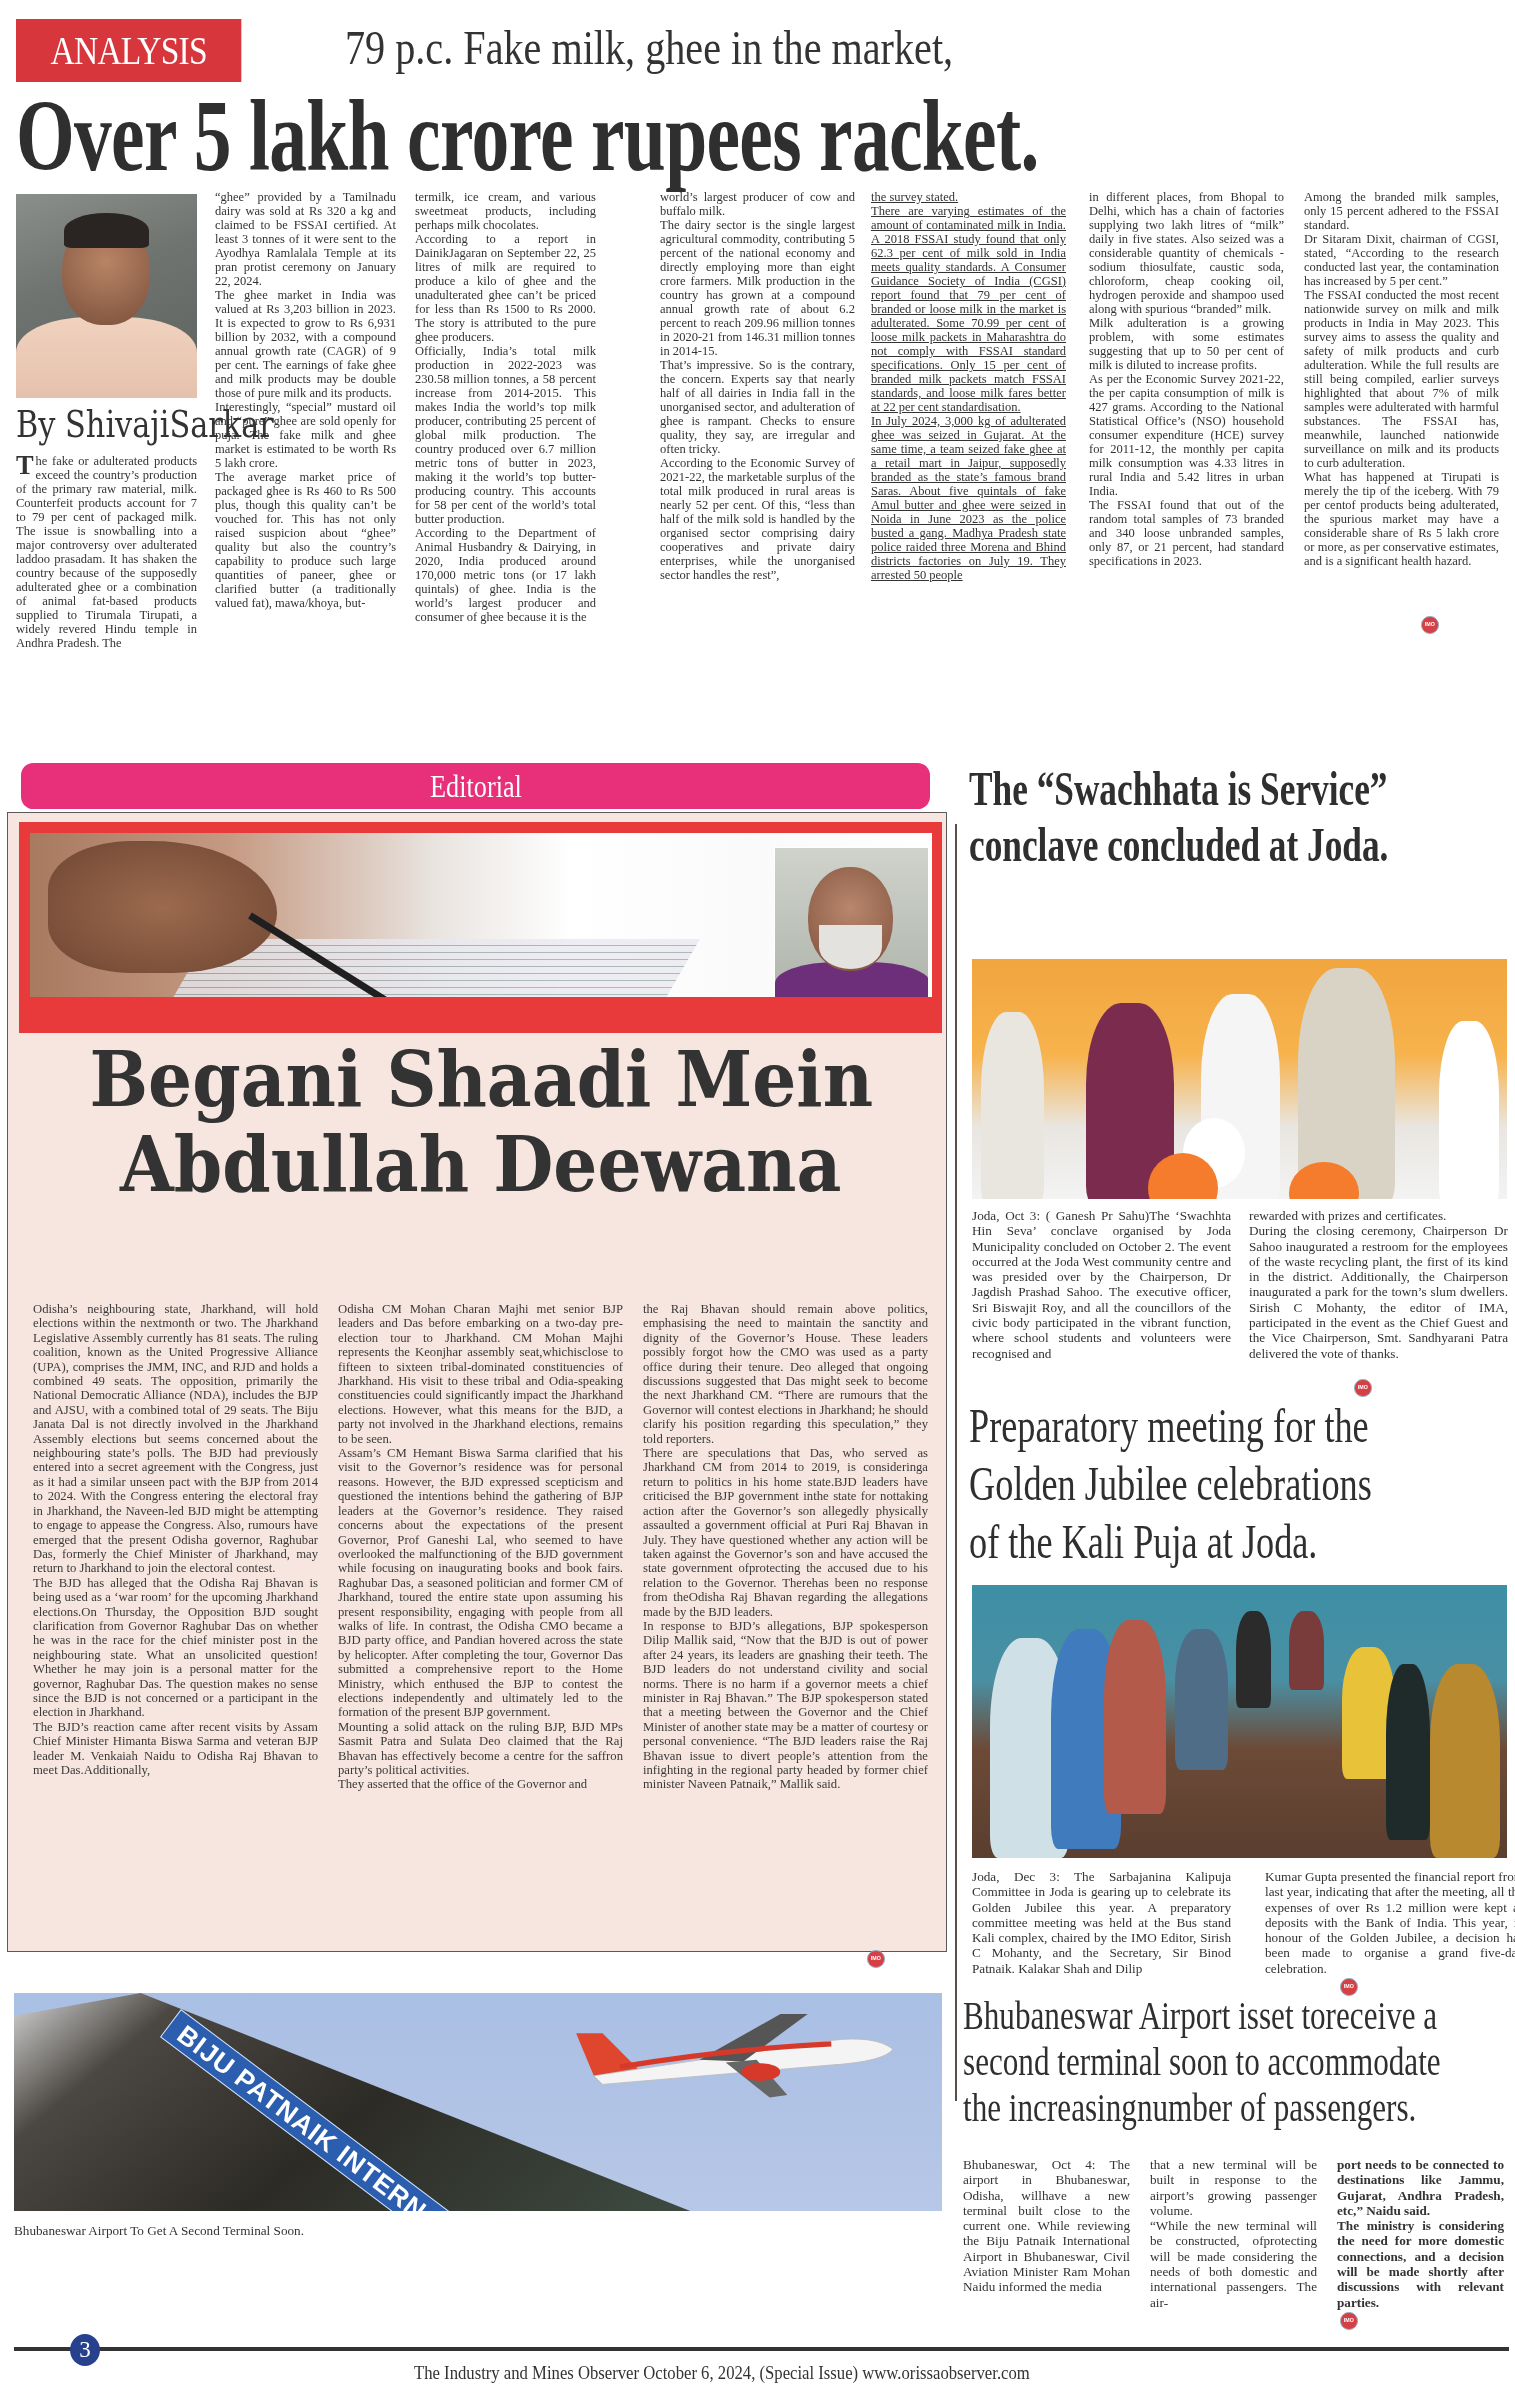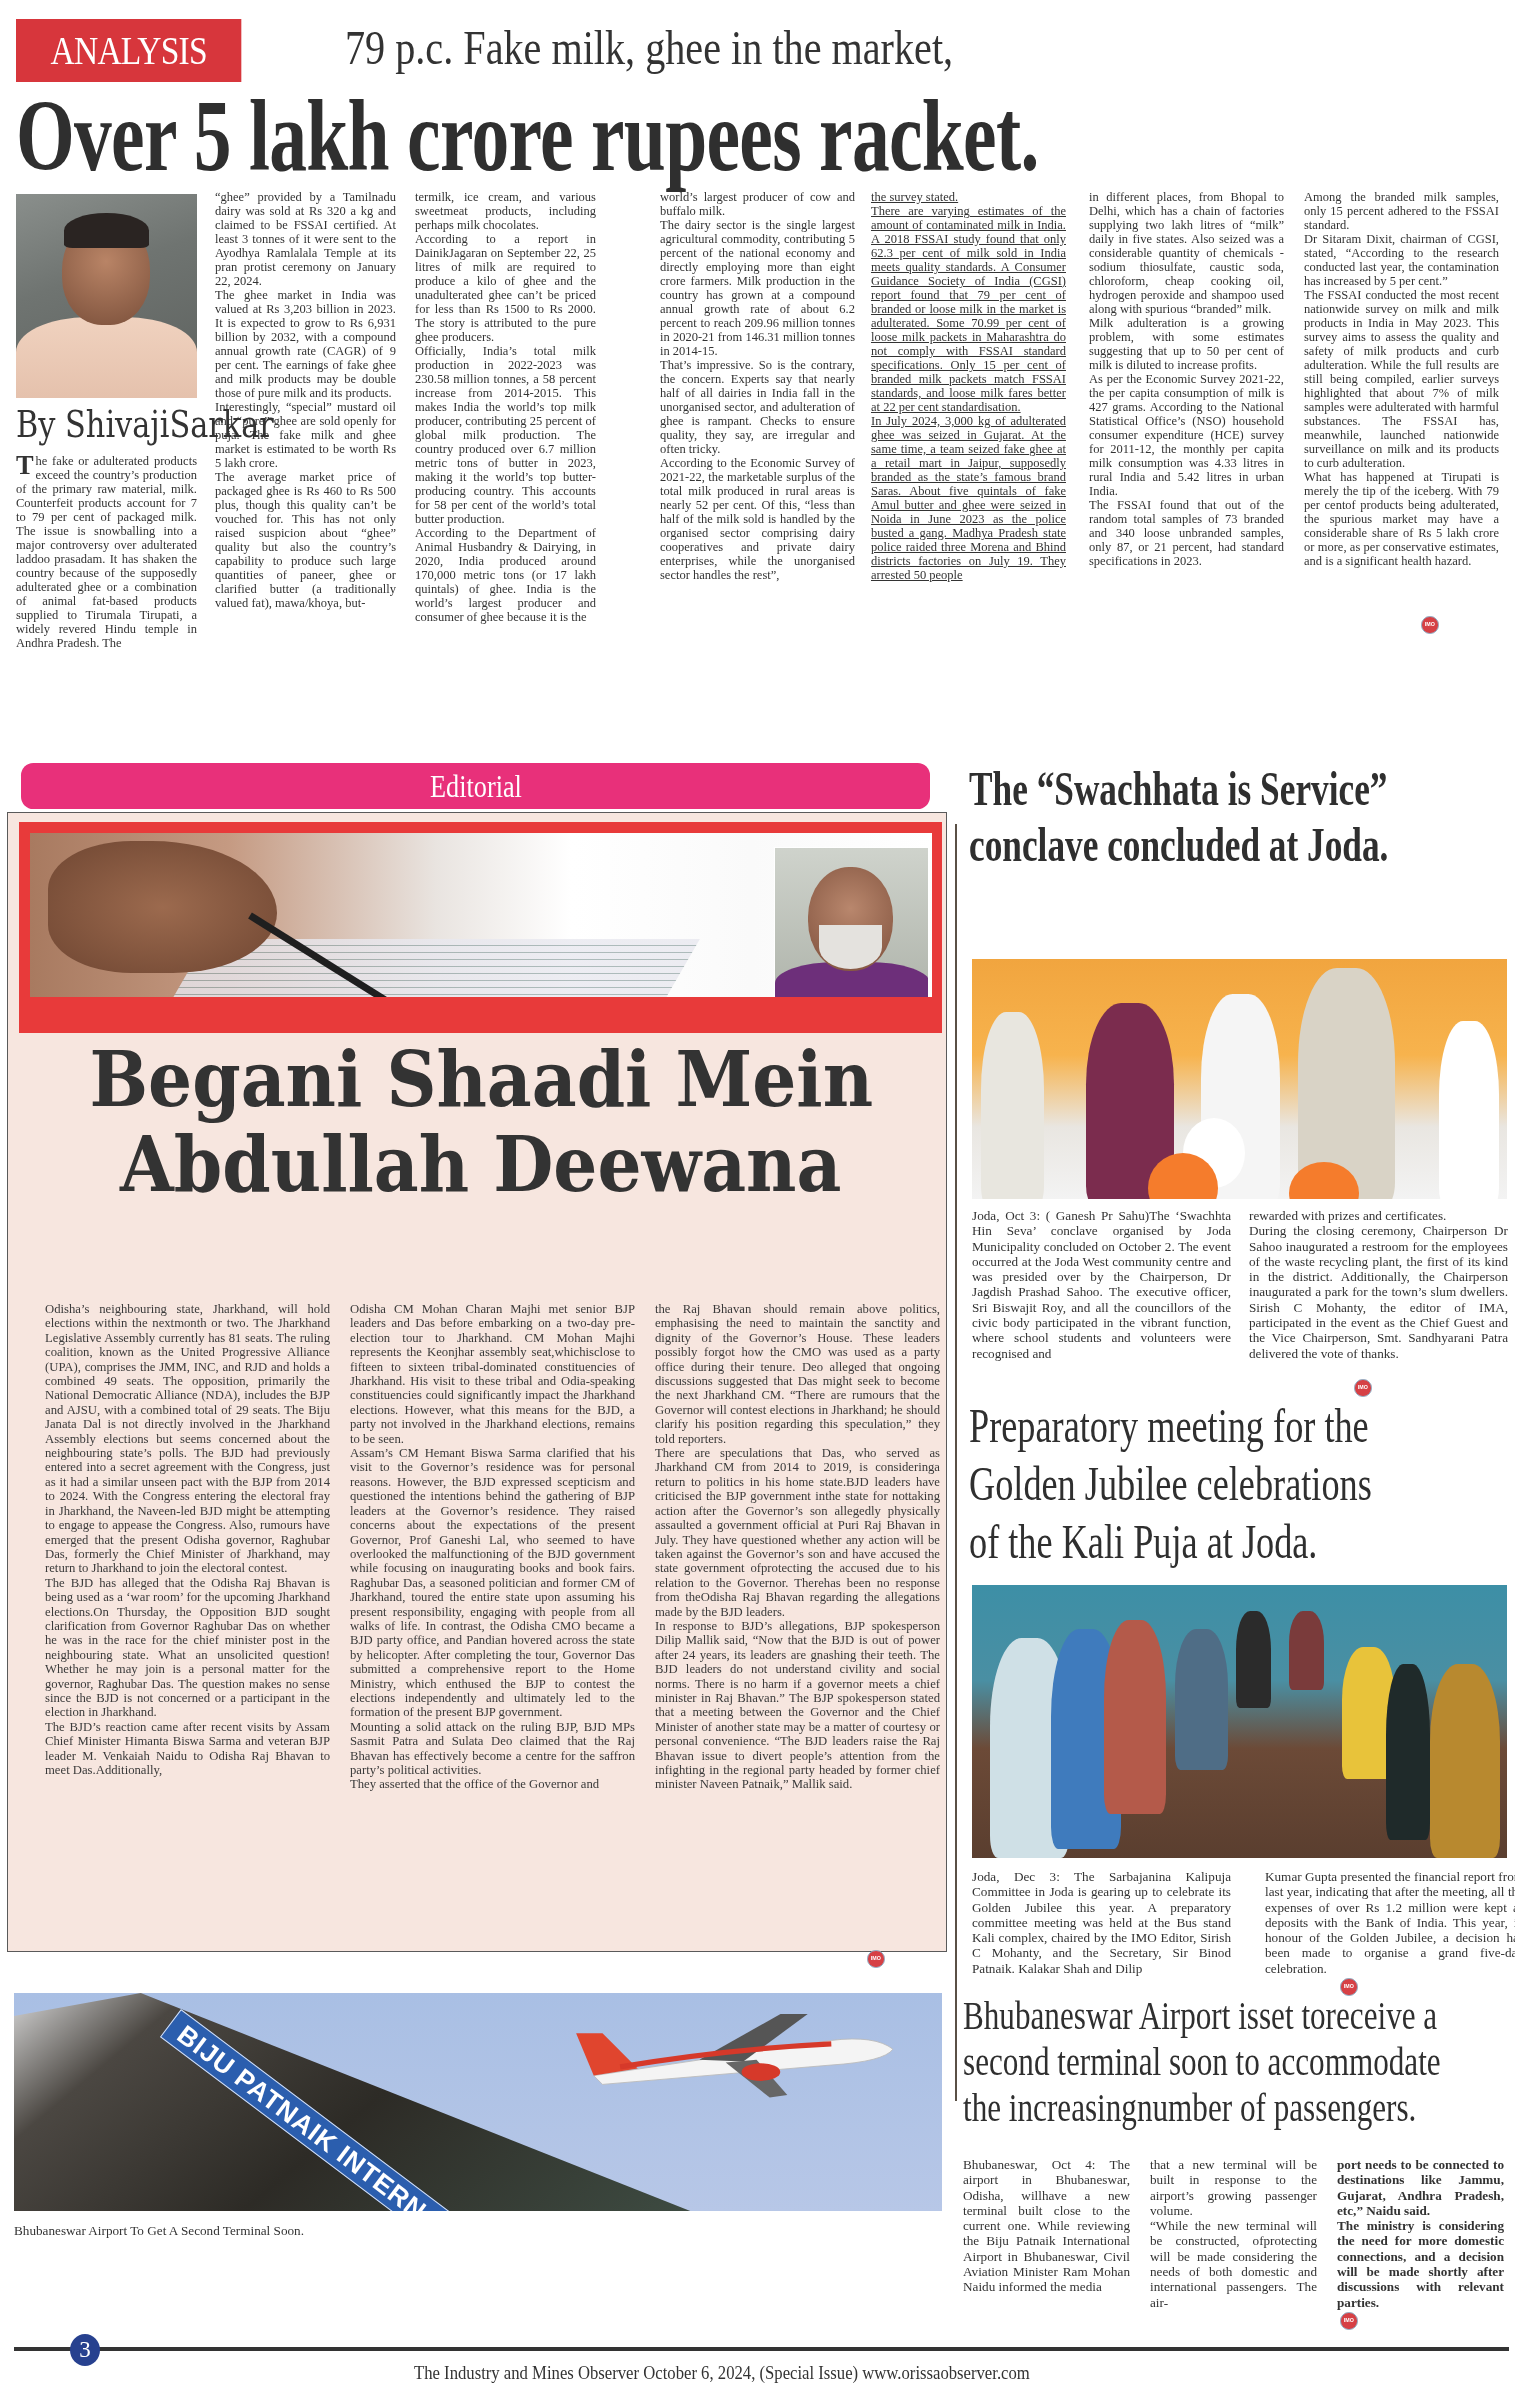--- a/index.html
+++ b/index.html
@@ -103,21 +103,21 @@
   }
   .edit-author {
     position: absolute; left: 0; top: 176px; width: 923px; text-align: center; color: #fff;
     font-size: 22px; line-height: 33px; font-weight: bold;
   }
   .edit-title {
     left: 19.4px; top: 1037px; width: 923px; text-align: center; font-size: 77px;
     line-height: 85px; font-weight: bold; color: #333; font-family: "DejaVu Serif", serif;
   }
   .edit-title span { display: inline-block; transform: scaleX(0.9); }
-  .ecol { font-size: 12.7px; line-height: 14.4px; color: #3a3a3a; margin-left: 12px; }
+  .ecol { font-size: 12.7px; line-height: 14.4px; color: #3a3a3a; }
 
   
   .airport-photo {
     left: 14px; top: 1993px; width: 928px; height: 218px; overflow: hidden;
     background: linear-gradient(180deg, #a9bfe4 0%, #b7c7e7 100%);
   }
   .airport-photo .terminal {
     position: absolute; left: 0; top: 0; width: 704px; height: 229px;
     background: linear-gradient(140deg, #d6d6d6 0%, #4b4742 18%, #2d2b26 50%, #3f4e44 100%);
     clip-path: polygon(0 10%, 18% 0, 100% 100%, 0 100%);

